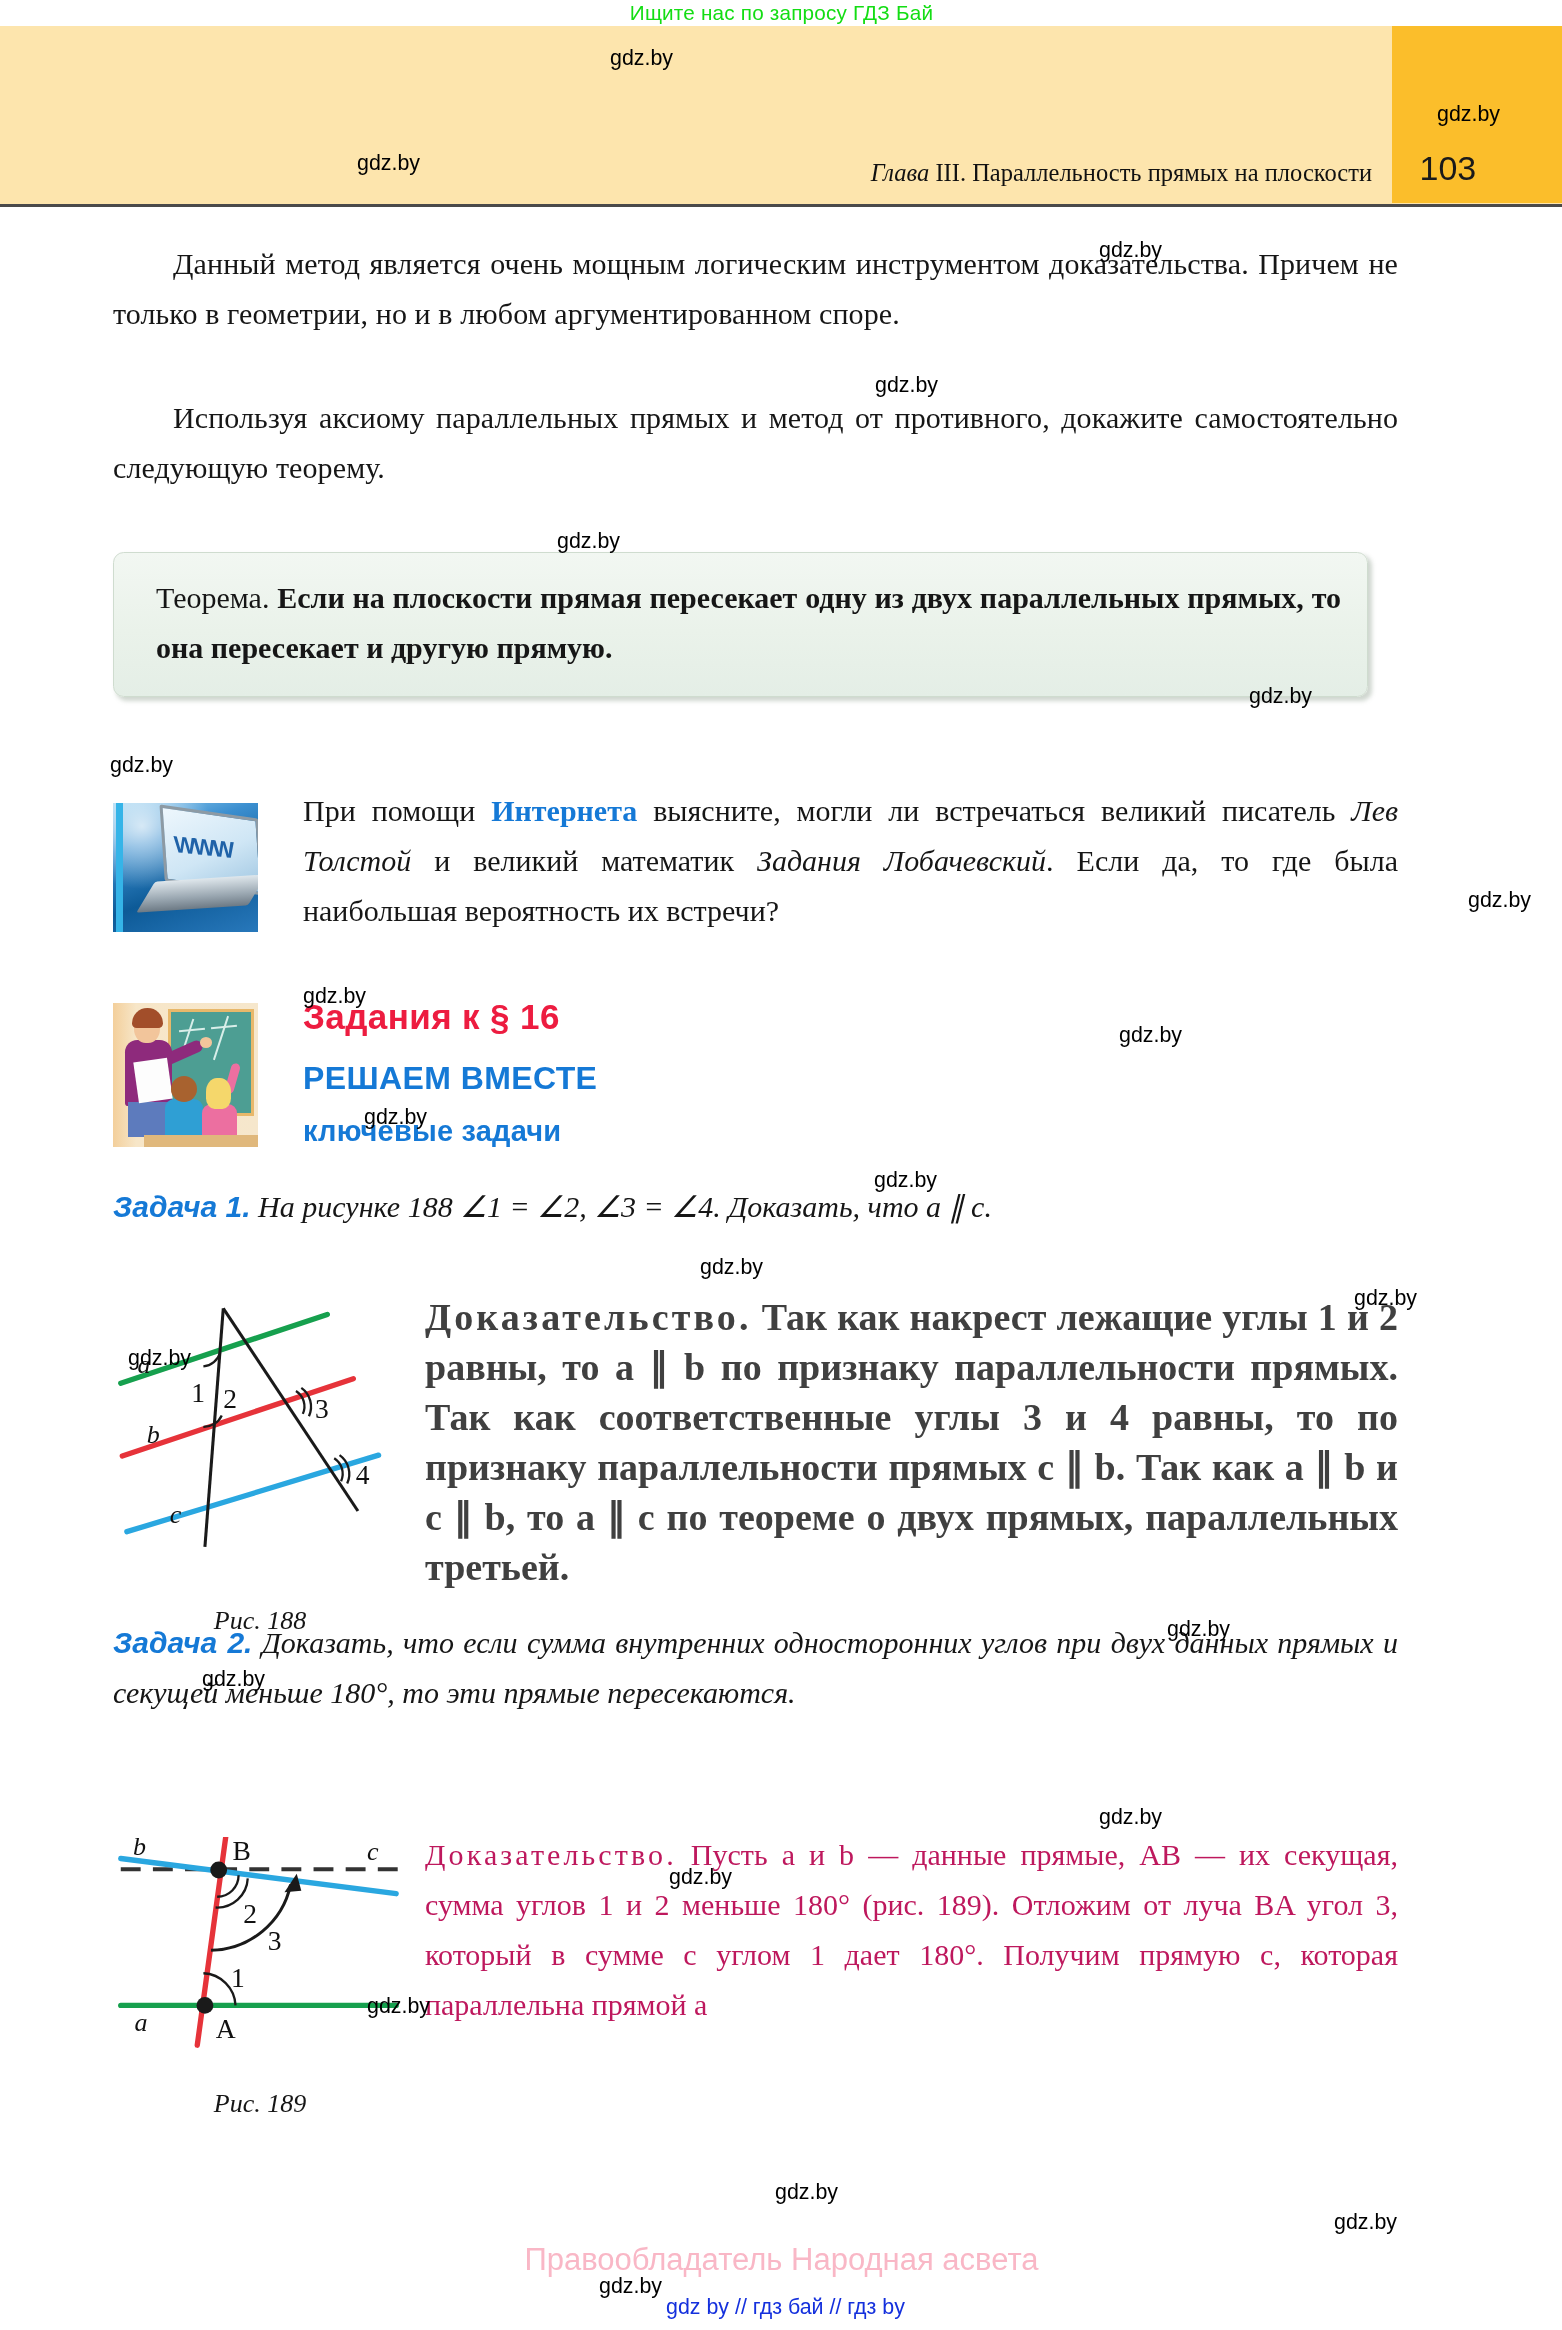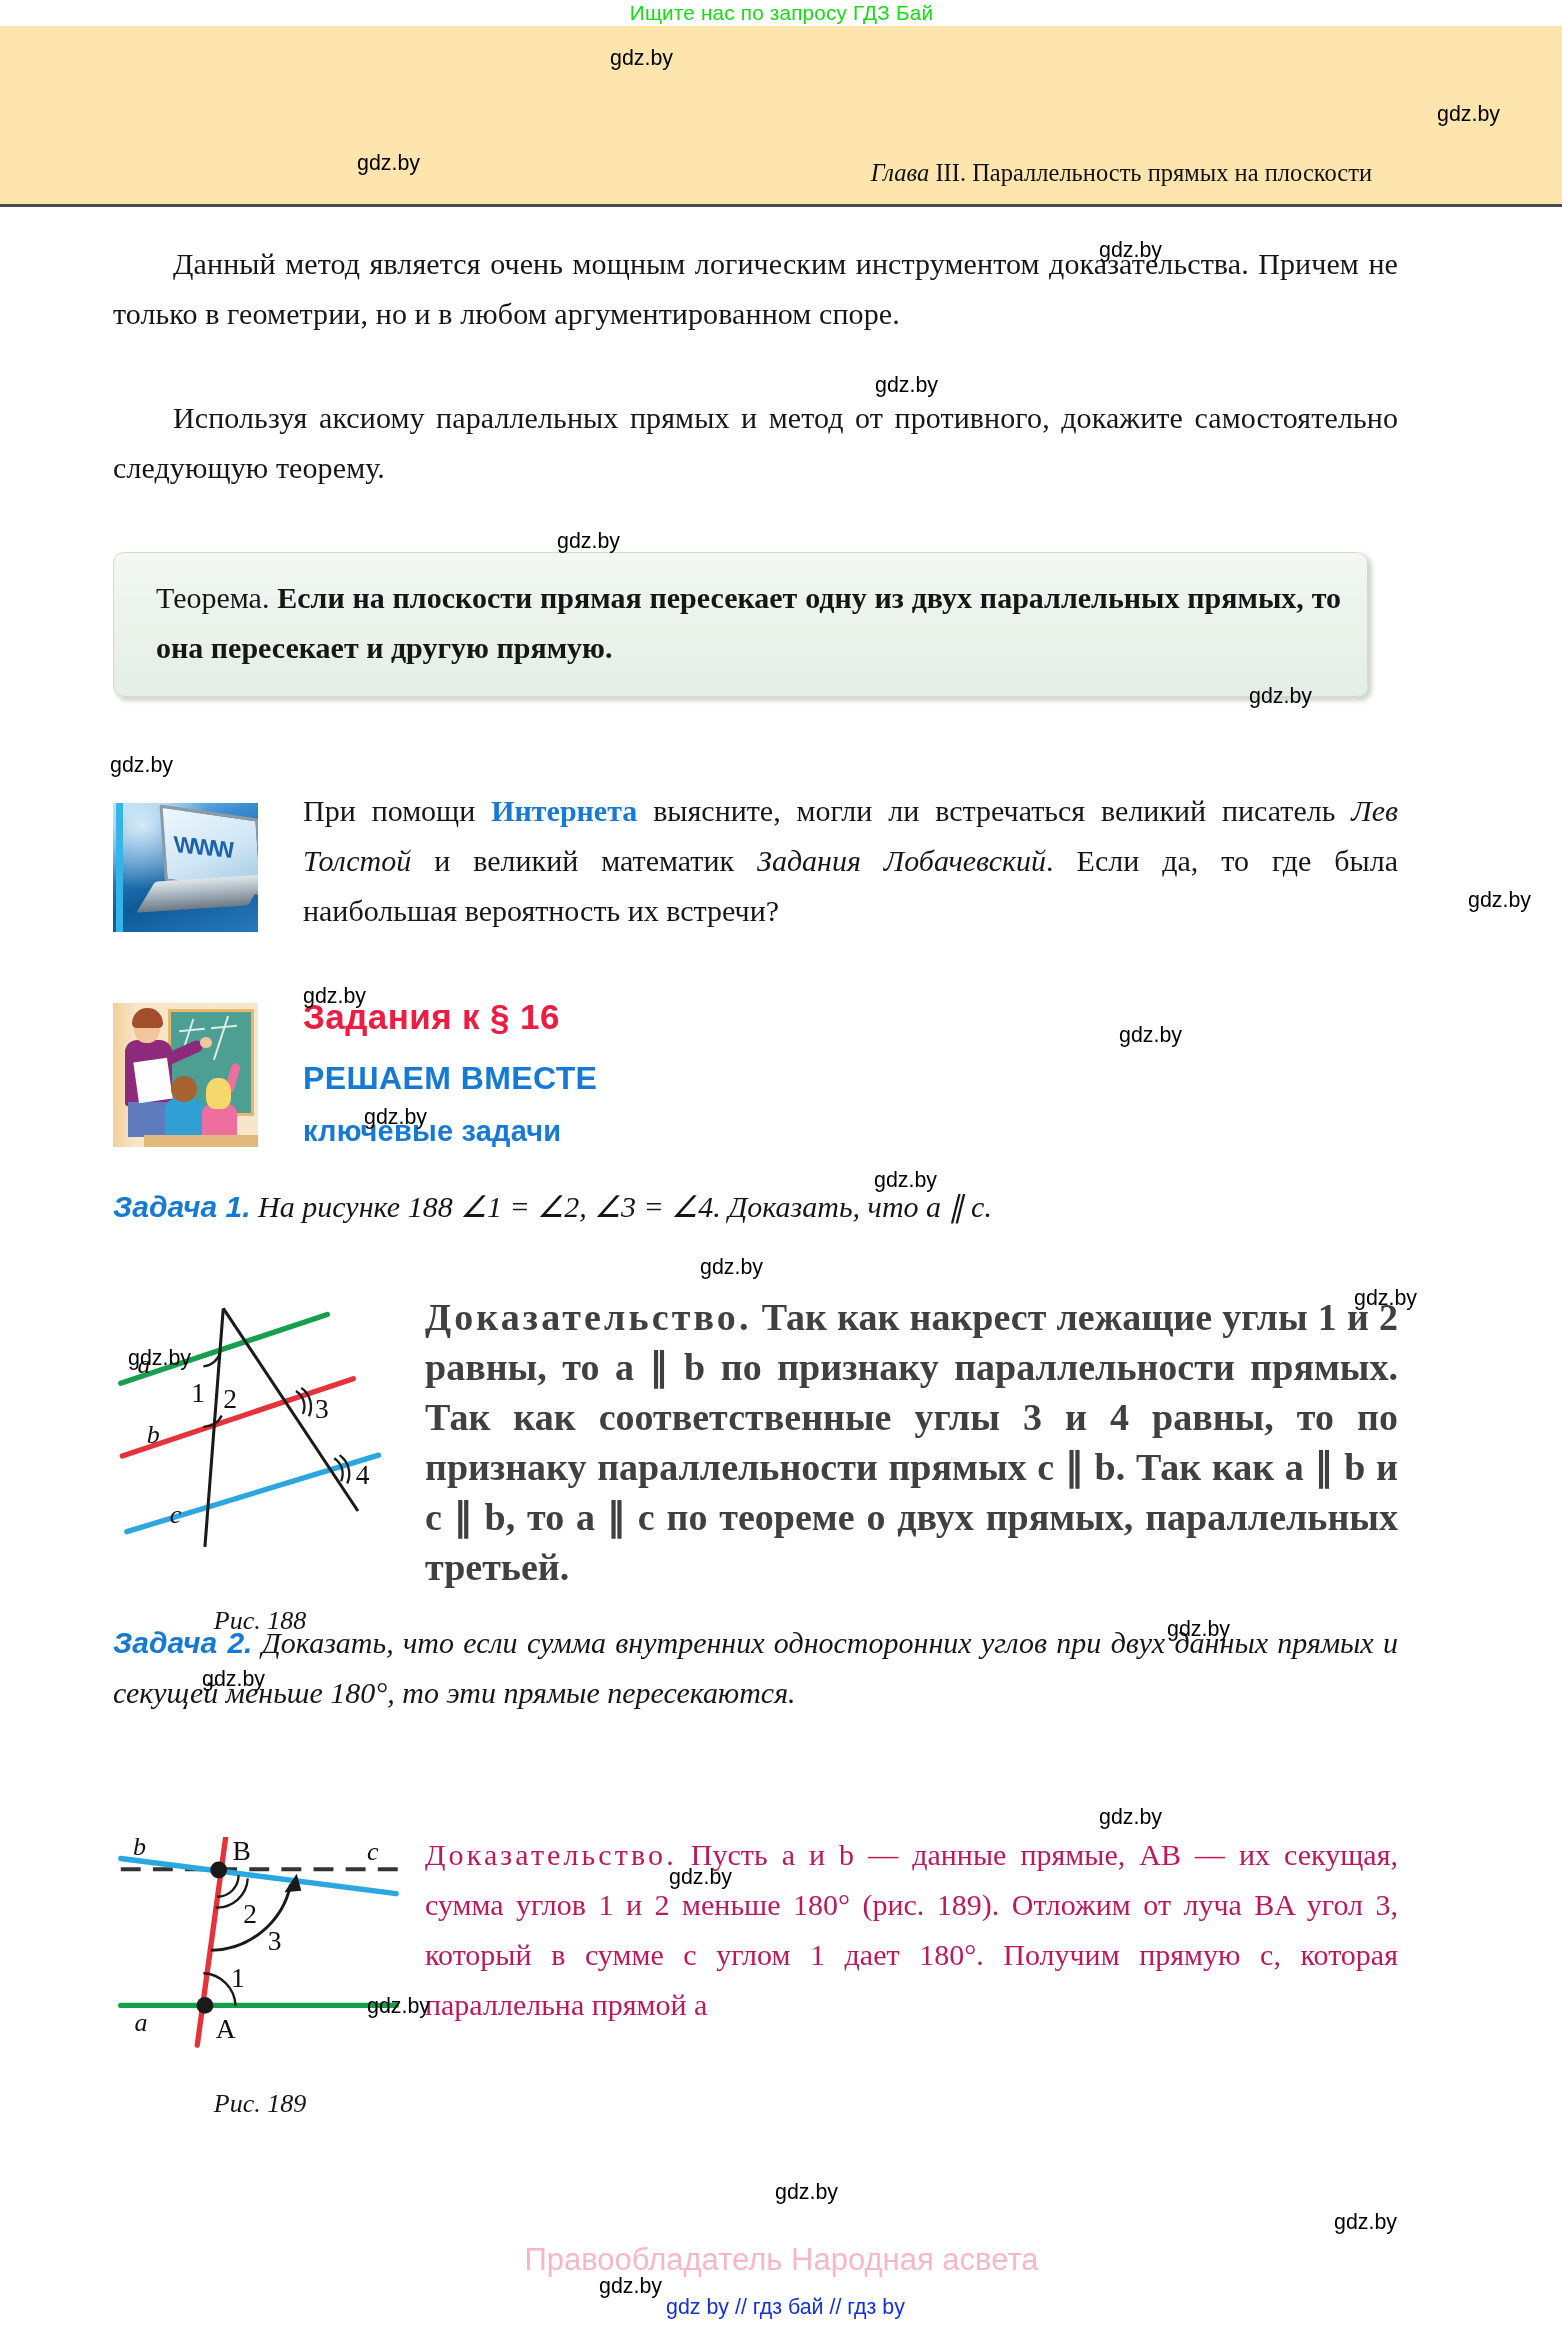--- a/index.html
+++ b/index.html
@@ -214,20 +214,23 @@
     font-size:21.4px;color:#000;white-space:nowrap;
     pointer-events:none;
   }
 </style>
 </head>
 <body>
 
 <div class="top-banner">Ищите нас по запросу ГДЗ Бай</div>
 
 <div class="header">
+  <div class="header-orange">
+    <div class="header-page-no">103</div>
+  </div>
   <div class="header-title"><span class="glava">Глава</span><span> III. Параллельность прямых на плоскости</span></div>
 </div>
 
 <div class="content">
 
   <p class="body-par indent" style="position:absolute;left:113px;top:32px;width:1285px;">Данный метод является очень мощным логическим инструментом доказательства. Причем не только в геометрии, но и в любом аргументированном споре.</p>
 
   <p class="body-par indent" style="position:absolute;left:113px;top:186px;width:1285px;">Используя аксиому параллельных прямых и метод от противного, докажите самостоятельно следующую теорему.</p>
 
   <div class="theorem-box">

